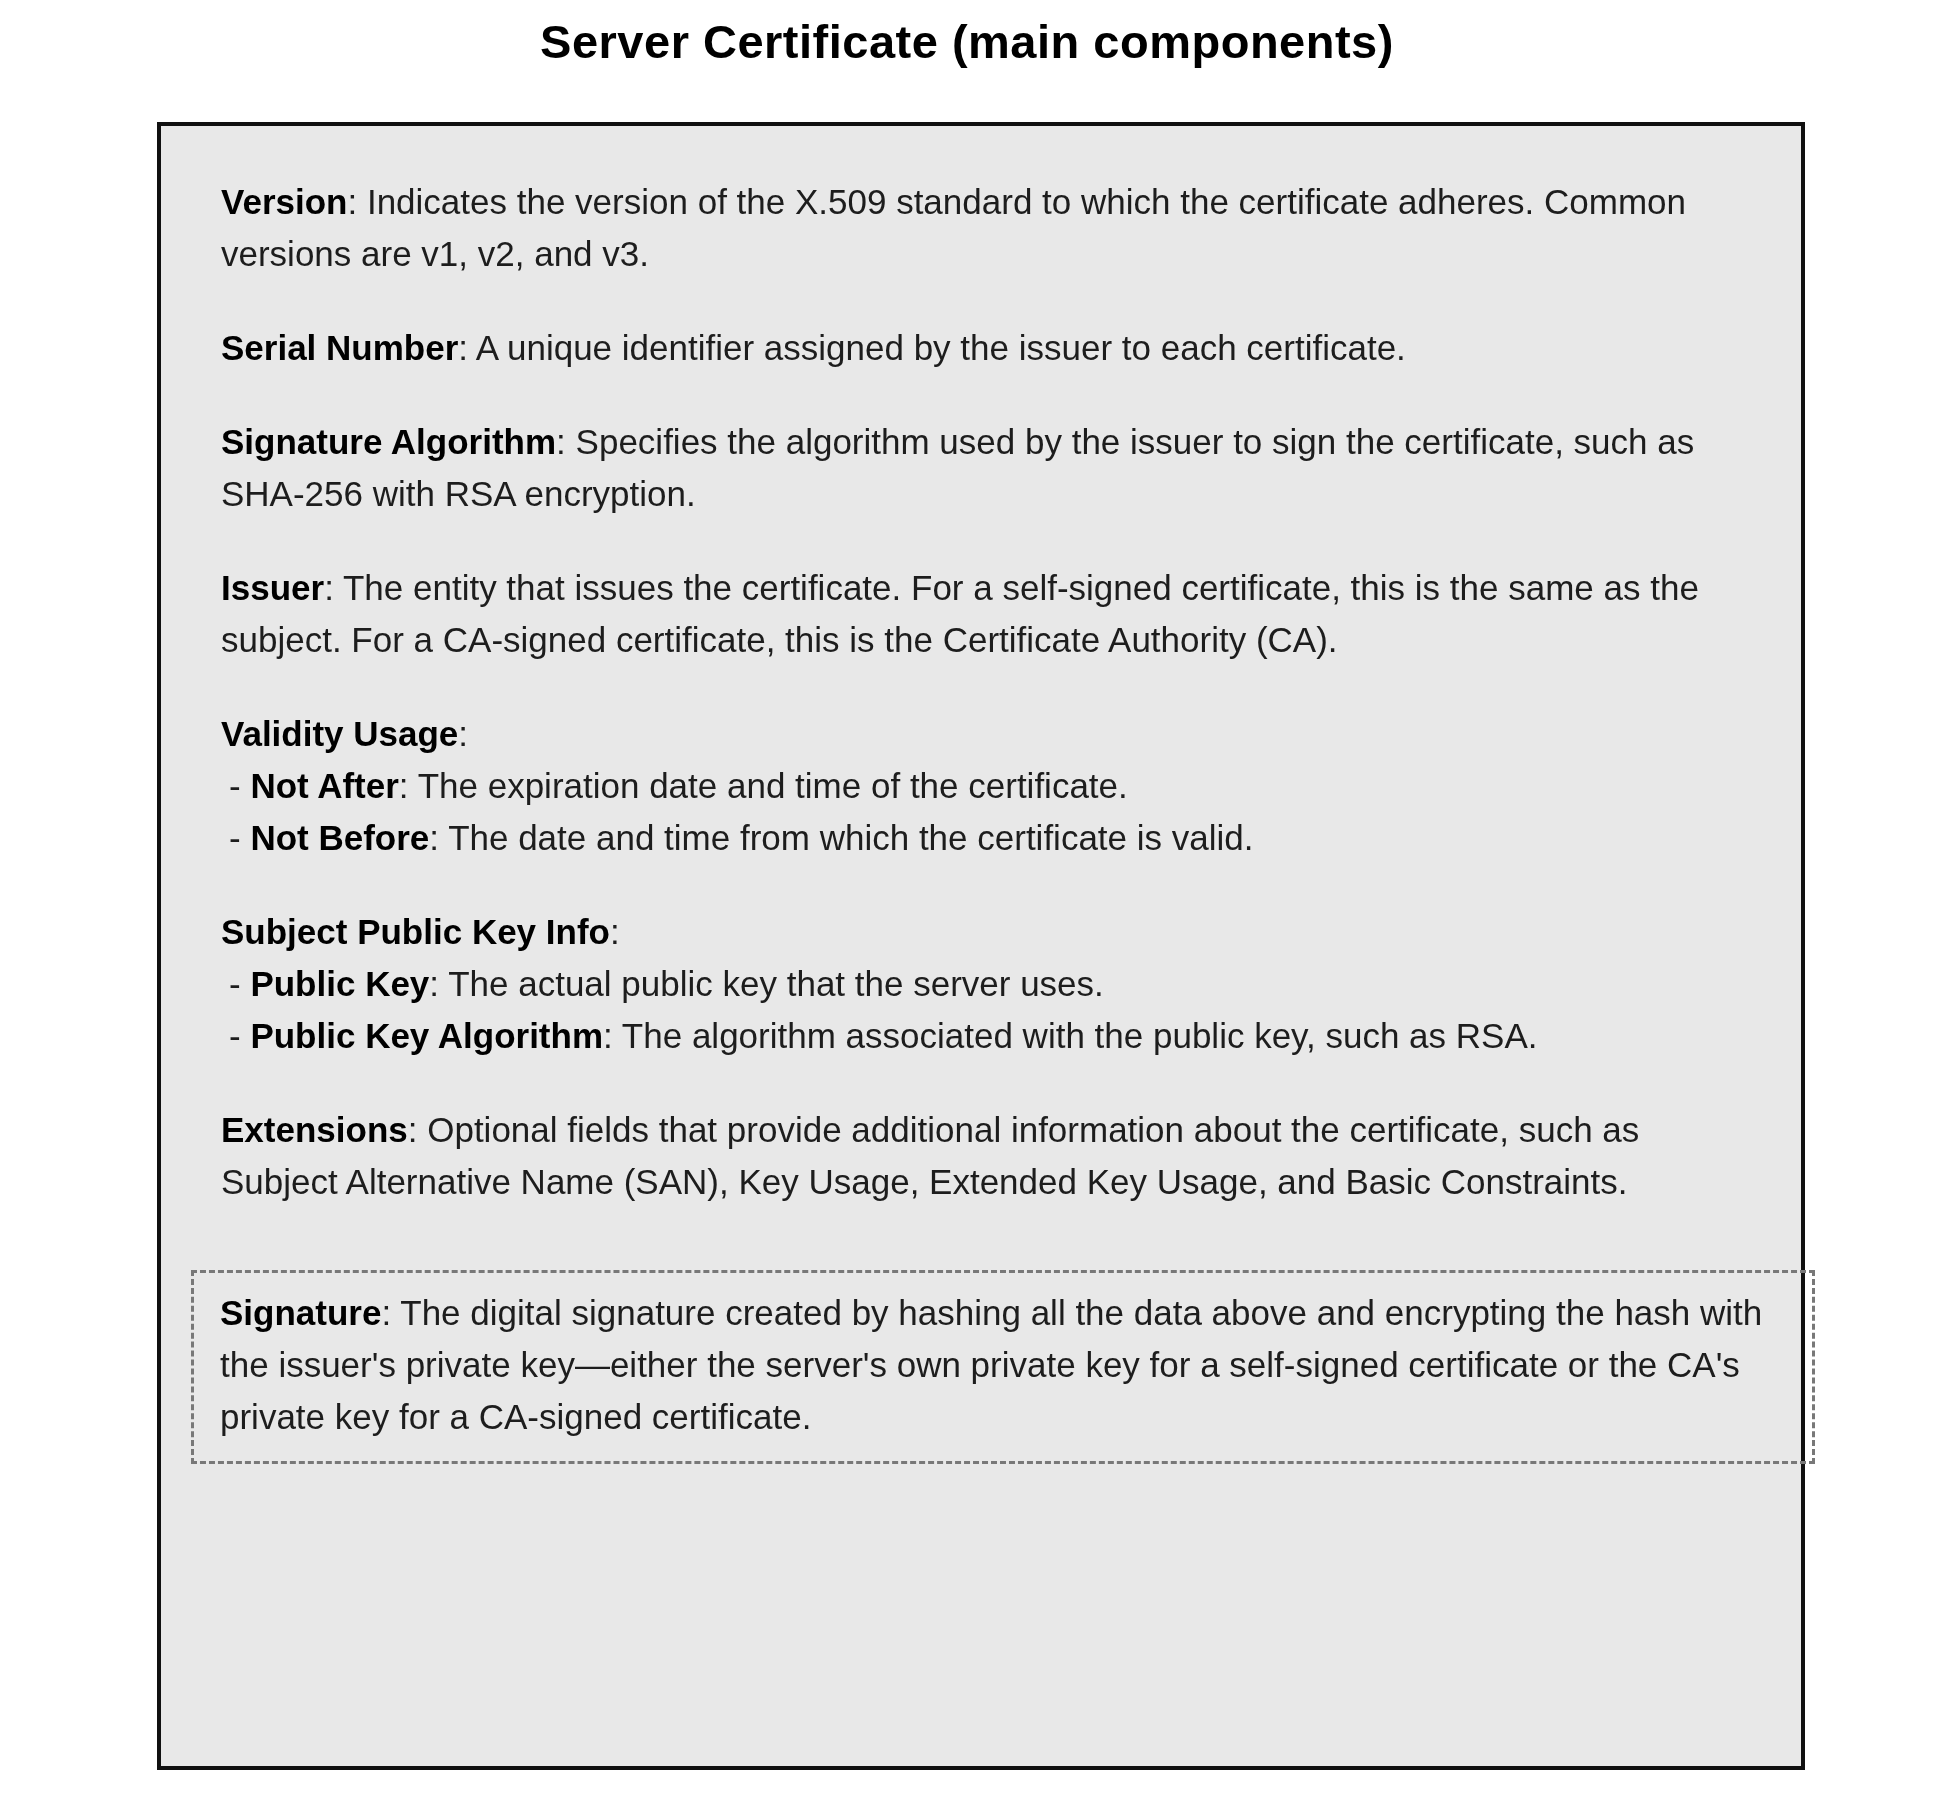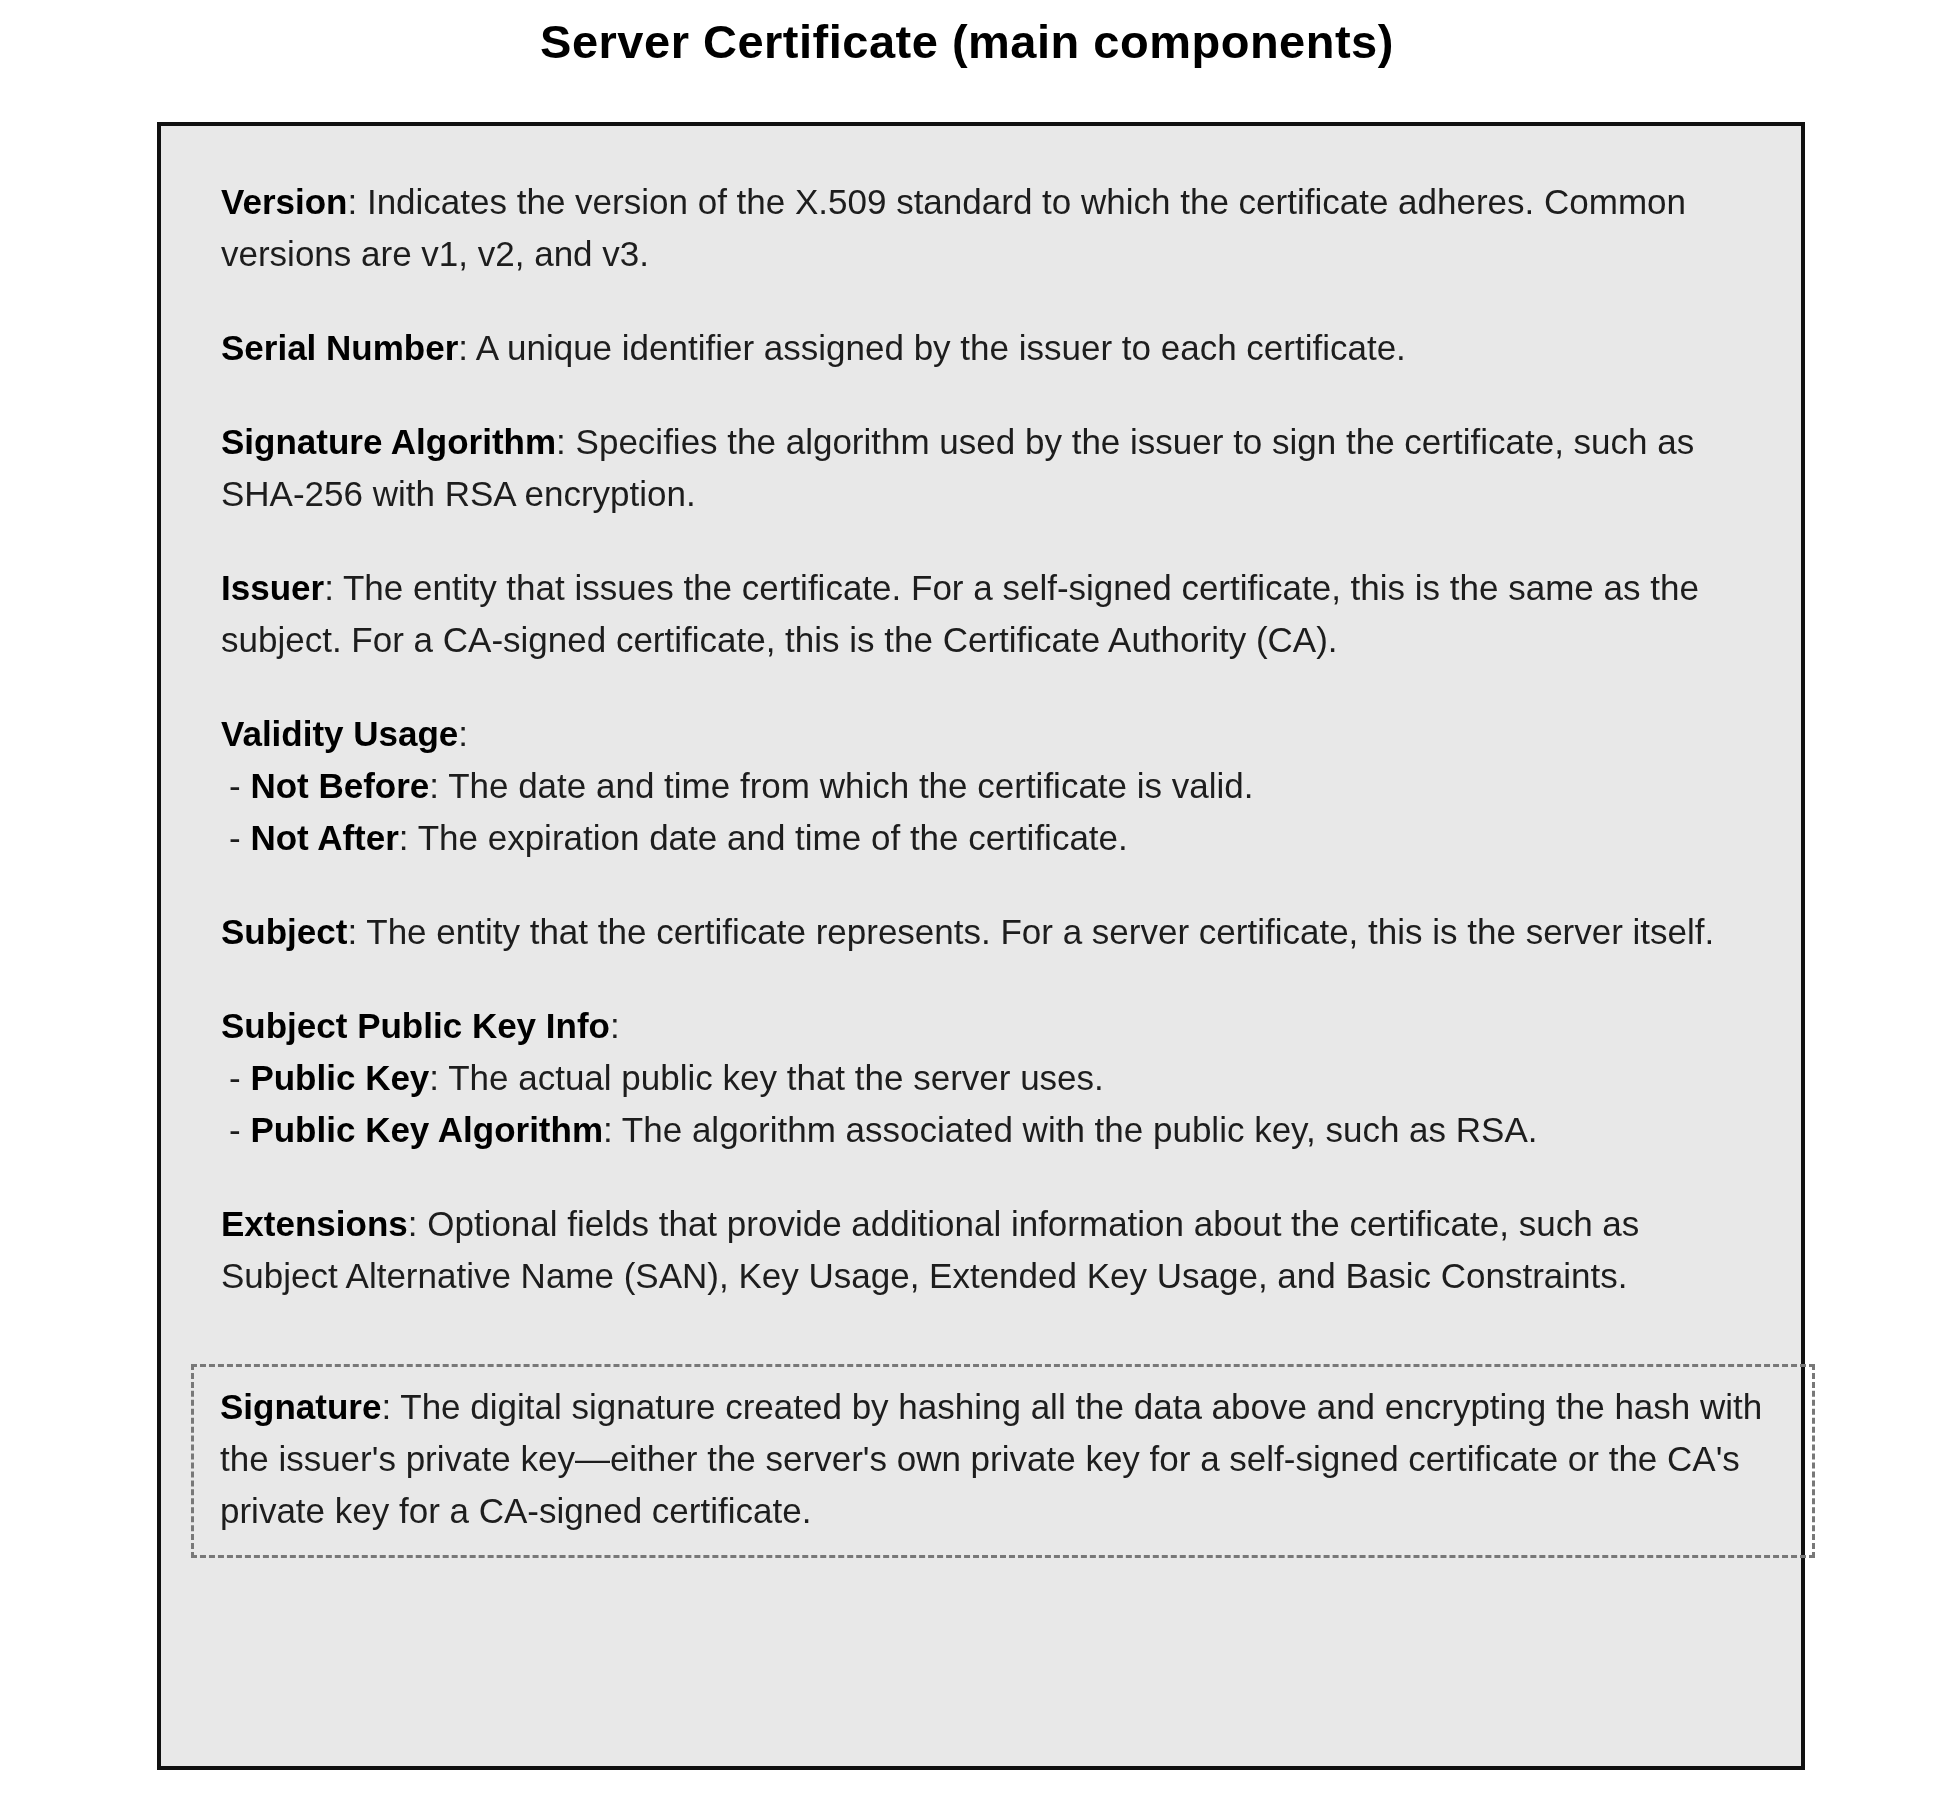--- a/index.html
+++ b/index.html
@@ -64,29 +64,27 @@
 
   <p class="section"><span class="lbl">Signature Algorithm</span><span>:</span>
     <span>Specifies the algorithm used by the issuer to sign the certificate, such as SHA-256 with RSA encryption.</span></p>
 
   <p class="section"><span class="lbl">Issuer</span><span>:</span>
     <span>The entity that issues the certificate. For a self-signed certificate, this is the same as the subject. For a CA-signed certificate, this is the Certificate Authority (CA).</span></p>
 
   <div class="section">
     <div><span class="lbl">Validity Usage</span><span>:</span></div>
     <div class="bullet"><span>-</span>
+      <span class="lbl">Not After</span><span>:</span>
+      <span>The expiration date and time of the certificate.</span></div>
+    <div class="bullet"><span>-</span>
       <span class="lbl">Not Before</span><span>:</span>
       <span>The date and time from which the certificate is valid.</span></div>
-    <div class="bullet"><span>-</span>
-      <span class="lbl">Not After</span><span>:</span>
-      <span>The expiration date and time of the certificate.</span></div>
   </div>
 
-  <p class="section"><span class="lbl">Subject</span><span>:</span>
-    <span>The entity that the certificate represents. For a server certificate, this is the server itself.</span></p>
 
   <div class="section">
     <div><span class="lbl">Subject Public Key Info</span><span>:</span></div>
     <div class="bullet"><span>-</span>
       <span class="lbl">Public Key</span><span>:</span>
       <span>The actual public key that the server uses.</span></div>
     <div class="bullet"><span>-</span>
       <span class="lbl">Public Key Algorithm</span><span>:</span>
       <span>The algorithm associated with the public key, such as RSA.</span></div>
   </div>

